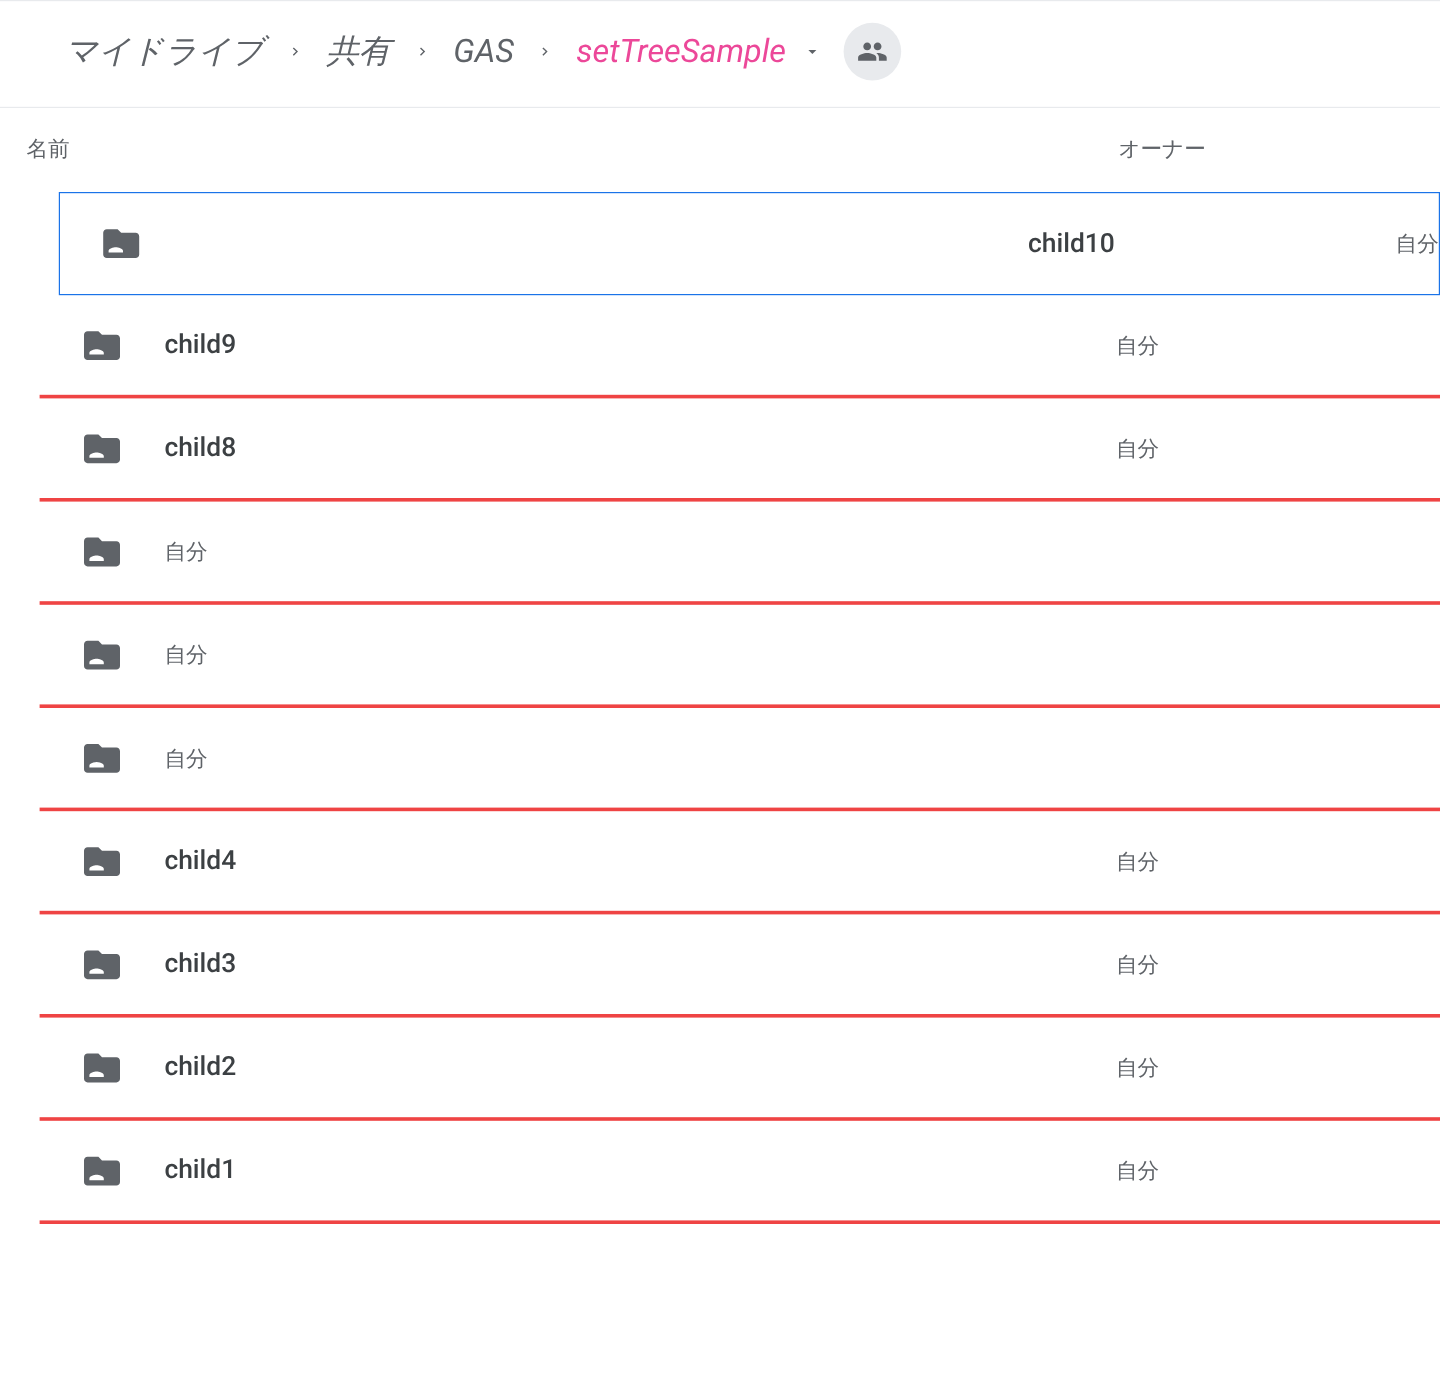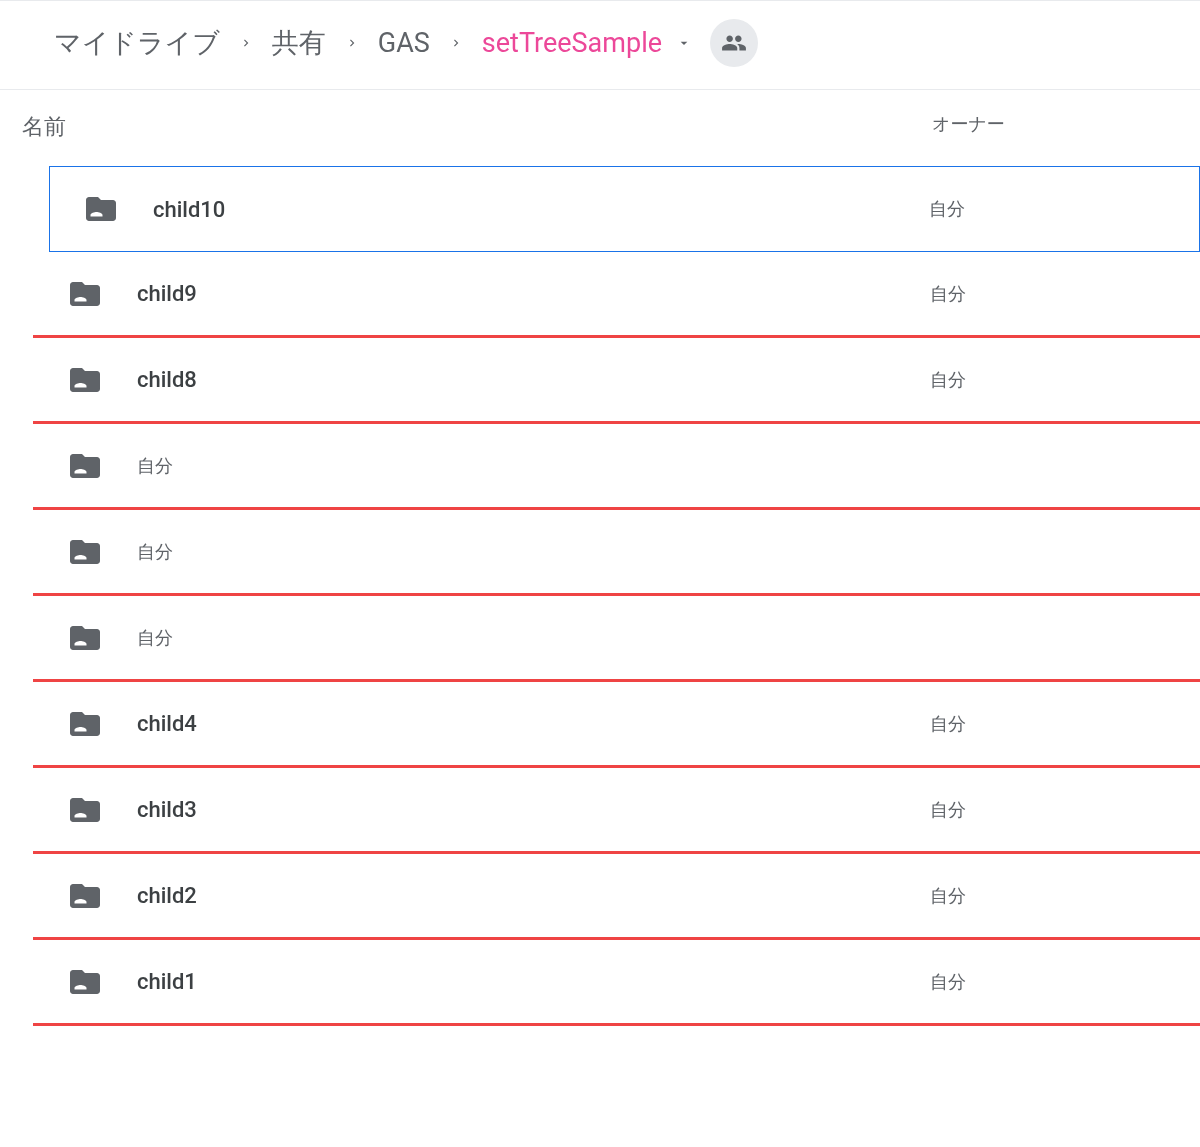--- a/index.html
+++ b/index.html
@@ -11,20 +11,21 @@
     }
     .top-border {
       border-top: 1px solid #e8eaed;
     }
     .breadcrumb {
       display: flex;
       align-items: center;
       padding: 18px 50px 22px 50px;
       gap: 0;
       border-bottom: 1px solid #e8eaed;
+      font-style: italic;
     }
     .breadcrumb-item {
       font-size: 27px;
       color: #5f6368;
       cursor: pointer;
       padding: 2px 4px;
     }
     .breadcrumb-item.current {
       color: #ec4899;
       font-weight: 400;
@@ -68,21 +69,21 @@
     .share-button svg {
       width: 26px;
       height: 26px;
       fill: #5f6368;
     }
     .headers {
       display: flex;
       padding: 22px 0 24px 0;
     }
     .header-name {
-      font-size: 22px;
+      font-size: 18px;
       color: #5f6368;
       flex: 0 0 900px;
       padding-left: 22px;
     }
     .header-owner {
       font-size: 18px;
       color: #5f6368;
       padding-left: 32px;
     }
     .rows-container {
@@ -91,20 +92,21 @@
     .row {
       display: flex;
       align-items: center;
       height: 86px;
       border-bottom: 3px solid #ef4444;
       cursor: pointer;
     }
     .row.selected {
       border: 1.5px solid #1a73e8;
       margin-left: 16px;
+      text-align: right;
     }
     .folder-icon {
       width: 36px;
       height: 36px;
       margin-left: 34px;
       margin-right: 34px;
       flex-shrink: 0;
     }
     .row.selected .folder-icon {
       margin-left: 33px;

